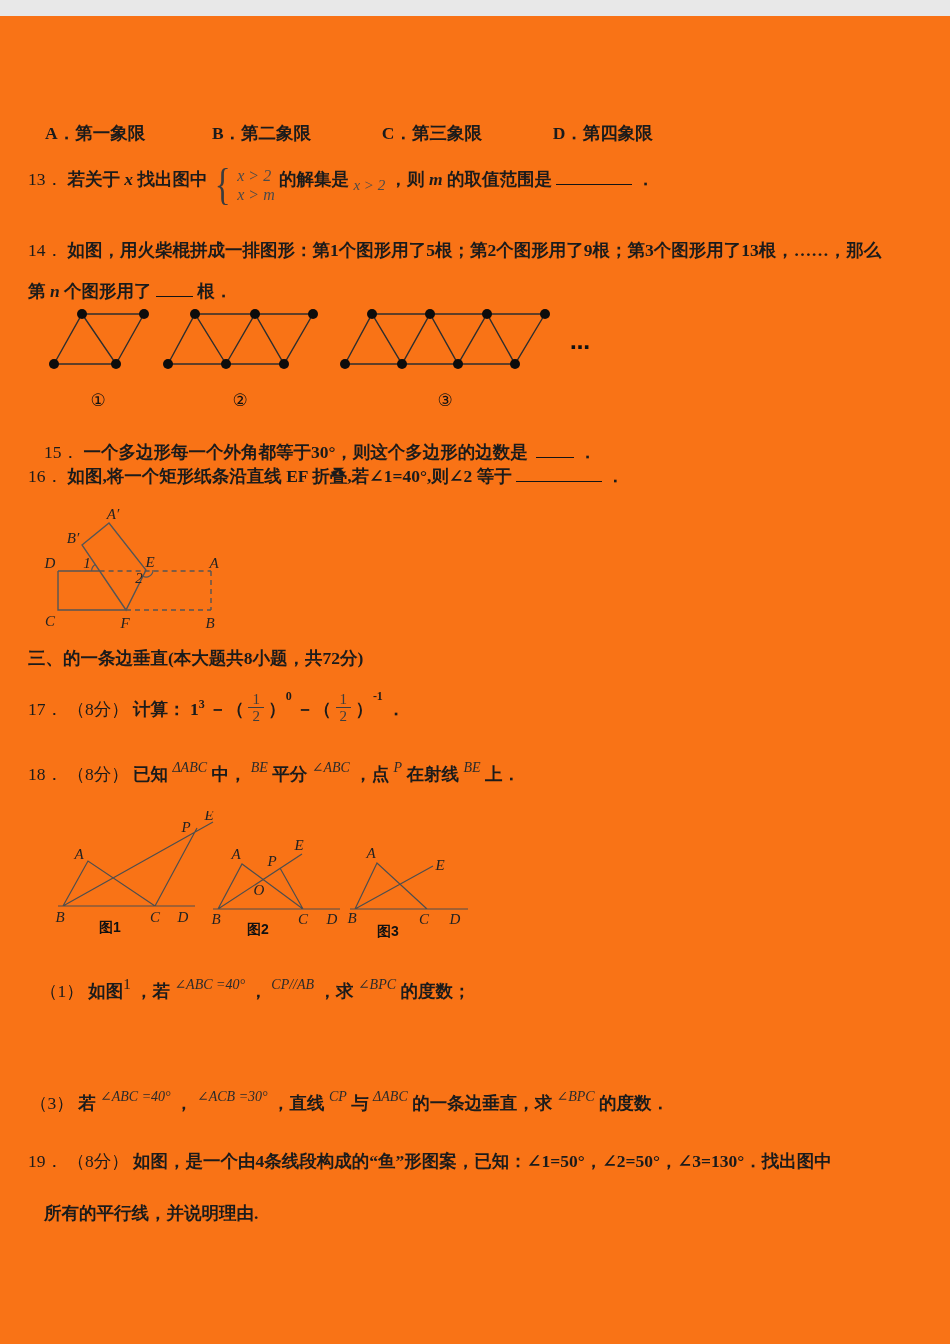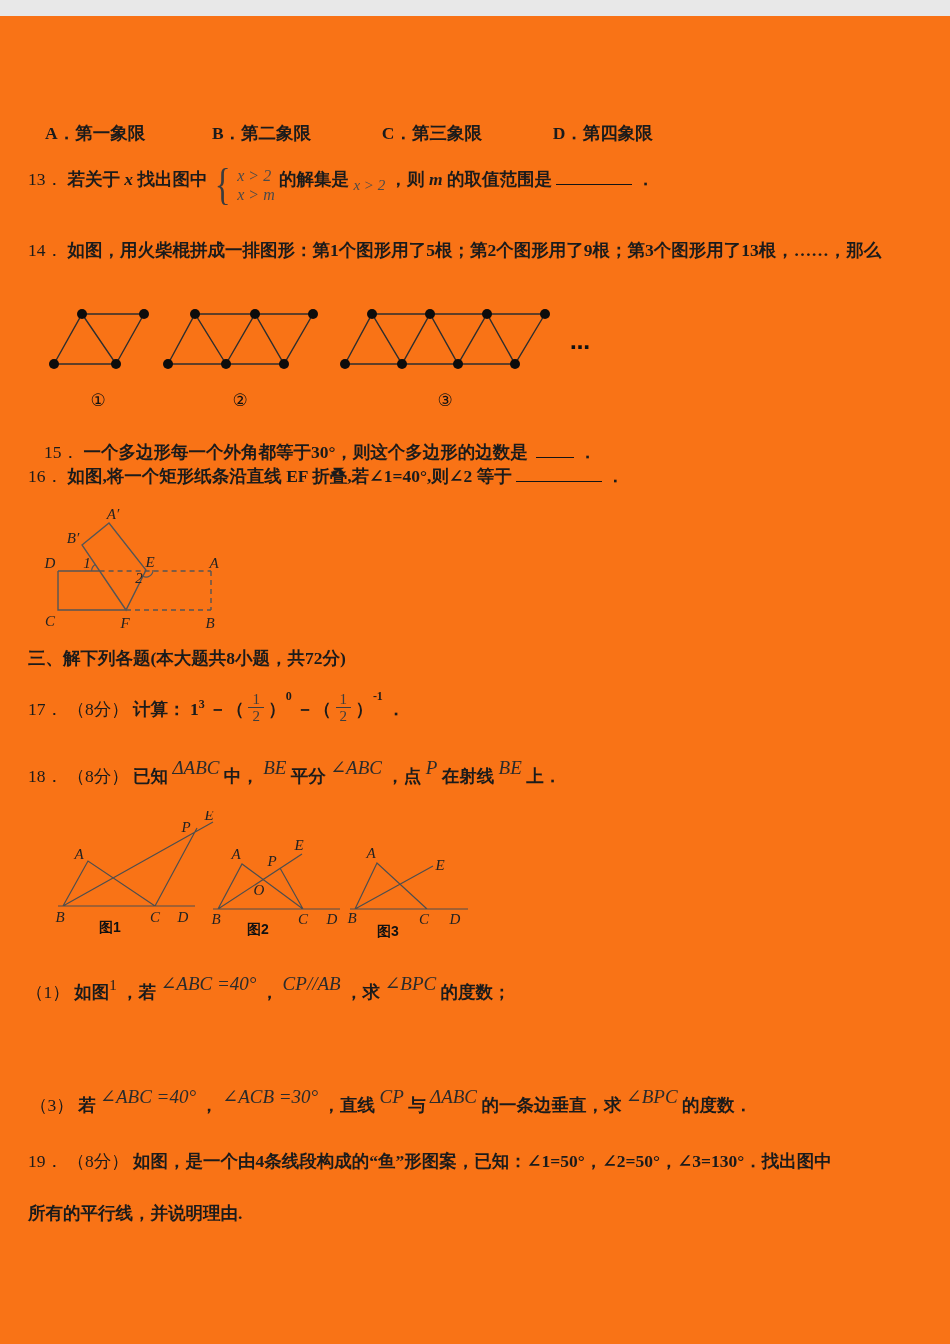--- a/index.html
+++ b/index.html
@@ -20,21 +20,21 @@
   .sys{display:inline-block; vertical-align:-15px; font-style:italic; font-weight:400; color:#4a4a4a; font-size:16px; line-height:19px;}
   .sys span{display:block;}
   .low{font-style:italic; font-weight:400; color:#4a4a4a; font-size:15px; vertical-align:-5px;}
   
   .frac{display:inline-block; vertical-align:-6px; text-align:center; font-weight:400; color:#3d3d3d; font-size:15px; line-height:16px;}
   .frac .num{display:block; border-bottom:1.3px solid #3d3d3d; padding:0 4px;}
   .frac .den{display:block;}
   .exp{font-size:12px; vertical-align:15px; font-weight:700;}
   .exp1{font-size:12px; vertical-align:7px; font-weight:700;}
   
-  .m18{font-style:italic; font-weight:400; font-size:19px; vertical-align:8px; color:#2b2b2b;}
+  .m18{font-style:italic; font-weight:400; font-size:14px; vertical-align:8px; color:#2b2b2b;}
   .figsup{font-size:15px; font-weight:400; vertical-align:8px;}
   
   .vlab{font:italic 15px "Liberation Serif","DejaVu Serif",serif; fill:#222;}
   .vcap{font:700 14px "Liberation Sans","DejaVu Sans",sans-serif; fill:#111;}
   .flab{font:400 17px "DejaVu Sans","Liberation Sans",sans-serif; fill:#111;}
   .fdots{font:700 20px "DejaVu Sans","Liberation Sans",sans-serif; fill:#111;}
 </style>
 </head>
 <body>
 
@@ -66,20 +66,27 @@
     <span class="itb">m</span>
     <span>的取值范围是</span>
     <span class="blank" style="width:76px;"></span>
     <span>．</span>
   </div>
 
   <div class="line" style="top:219px; left:28px;">
     <span class="qnum">14．</span>
     <span>如图，用火柴棍拼成一排图形：第1个图形用了5根；第2个图形用了9根；第3个图形用了13根，……，那么</span>
   </div>
+  <div class="line" style="top:259px; left:28px;">
+    <span>第</span>
+    <span class="itb">n</span>
+    <span>个图形用了</span>
+    <span class="blank" style="width:37px;"></span>
+    <span>根．</span>
+  </div>
 
   <svg style="position:absolute; left:0; top:284px;" width="650" height="112" viewBox="0 284 650 112">
     <g>
       <path d="M54 348 L82 298 L144 298 M82 298 L116 348 L144 298 M54 348 L116 348" fill="none" stroke="#2e2e2e" stroke-width="1.4"></path>
       <circle cx="54" cy="348" r="5" fill="#0c0c0c"></circle>
       <circle cx="116" cy="348" r="5" fill="#0c0c0c"></circle>
       <circle cx="82" cy="298" r="5" fill="#0c0c0c"></circle>
       <circle cx="144" cy="298" r="5" fill="#0c0c0c"></circle>
       <text class="flab" x="98" y="390" text-anchor="middle">①</text>
     </g>
@@ -133,21 +140,21 @@
     <text class="vlab" x="87" y="552" text-anchor="middle">1</text>
     <text class="vlab" x="150" y="551" text-anchor="middle">E</text>
     <text class="vlab" x="214" y="552" text-anchor="middle">A</text>
     <text class="vlab" x="139" y="567" text-anchor="middle">2</text>
     <text class="vlab" x="50" y="610" text-anchor="middle">C</text>
     <text class="vlab" x="125" y="612" text-anchor="middle">F</text>
     <text class="vlab" x="210" y="612" text-anchor="middle">B</text>
   </svg>
 
   <div class="line" style="top:627px; left:28px;">
-    <span>三、解下列各题(本大题共8小题，共72分)</span>
+    <span>三、的一条边垂直(本大题共8小题，共72分)</span>
   </div>
 
   <div class="line" style="top:655px; left:28px; line-height:50px;">
     <span class="qnum">17．</span>
     <span class="score">（8分）</span>
     <span>计算：</span>
     <span>1</span><span class="exp1">3</span>
     <span>－（</span>
     <span class="frac">
       <span class="num">1</span>
@@ -205,21 +212,21 @@
       <path d="M350 893 L468 893 M355 893 L377 847 L427 893 M355 893 L433 850" fill="none" stroke="#4e4e4e" stroke-width="1.2"></path>
       <text class="vlab" x="371" y="842" text-anchor="middle">A</text>
       <text class="vlab" x="352" y="907" text-anchor="middle">B</text>
       <text class="vlab" x="424" y="908" text-anchor="middle">C</text>
       <text class="vlab" x="455" y="908" text-anchor="middle">D</text>
       <text class="vlab" x="440" y="854" text-anchor="middle">E</text>
       <text class="vcap" x="388" y="920" text-anchor="middle">图3</text>
     </g>
   </svg>
 
-  <div class="line" style="top:950px; left:26px; line-height:36px;">
+  <div class="line" style="top:950px; left:40px; line-height:36px;">
     <span class="qnum">（1）</span>
     <span>如图</span><span class="figsup">1</span>
     <span>，若</span>
     <span class="m18">∠ABC =40°</span>
     <span>，</span>
     <span class="m18">CP//AB</span>
     <span>，求</span>
     <span class="m18">∠BPC</span>
     <span>的度数；</span>
   </div>
@@ -238,17 +245,17 @@
     <span>的一条边垂直，求</span>
     <span class="m18">∠BPC</span>
     <span>的度数．</span>
   </div>
 
   <div class="line" style="top:1130px; left:28px;">
     <span class="qnum">19．</span>
     <span class="score">（8分）</span>
     <span>如图，是一个由4条线段构成的“鱼”形图案，已知：∠1=50°，∠2=50°，∠3=130°．找出图中</span>
   </div>
-  <div class="line" style="top:1182px; left:28px;">
+  <div class="line" style="top:1182px; left:44px;">
     <span>所有的平行线，并说明理由.</span>
   </div>
 
 </div>
 
 </body></html>

